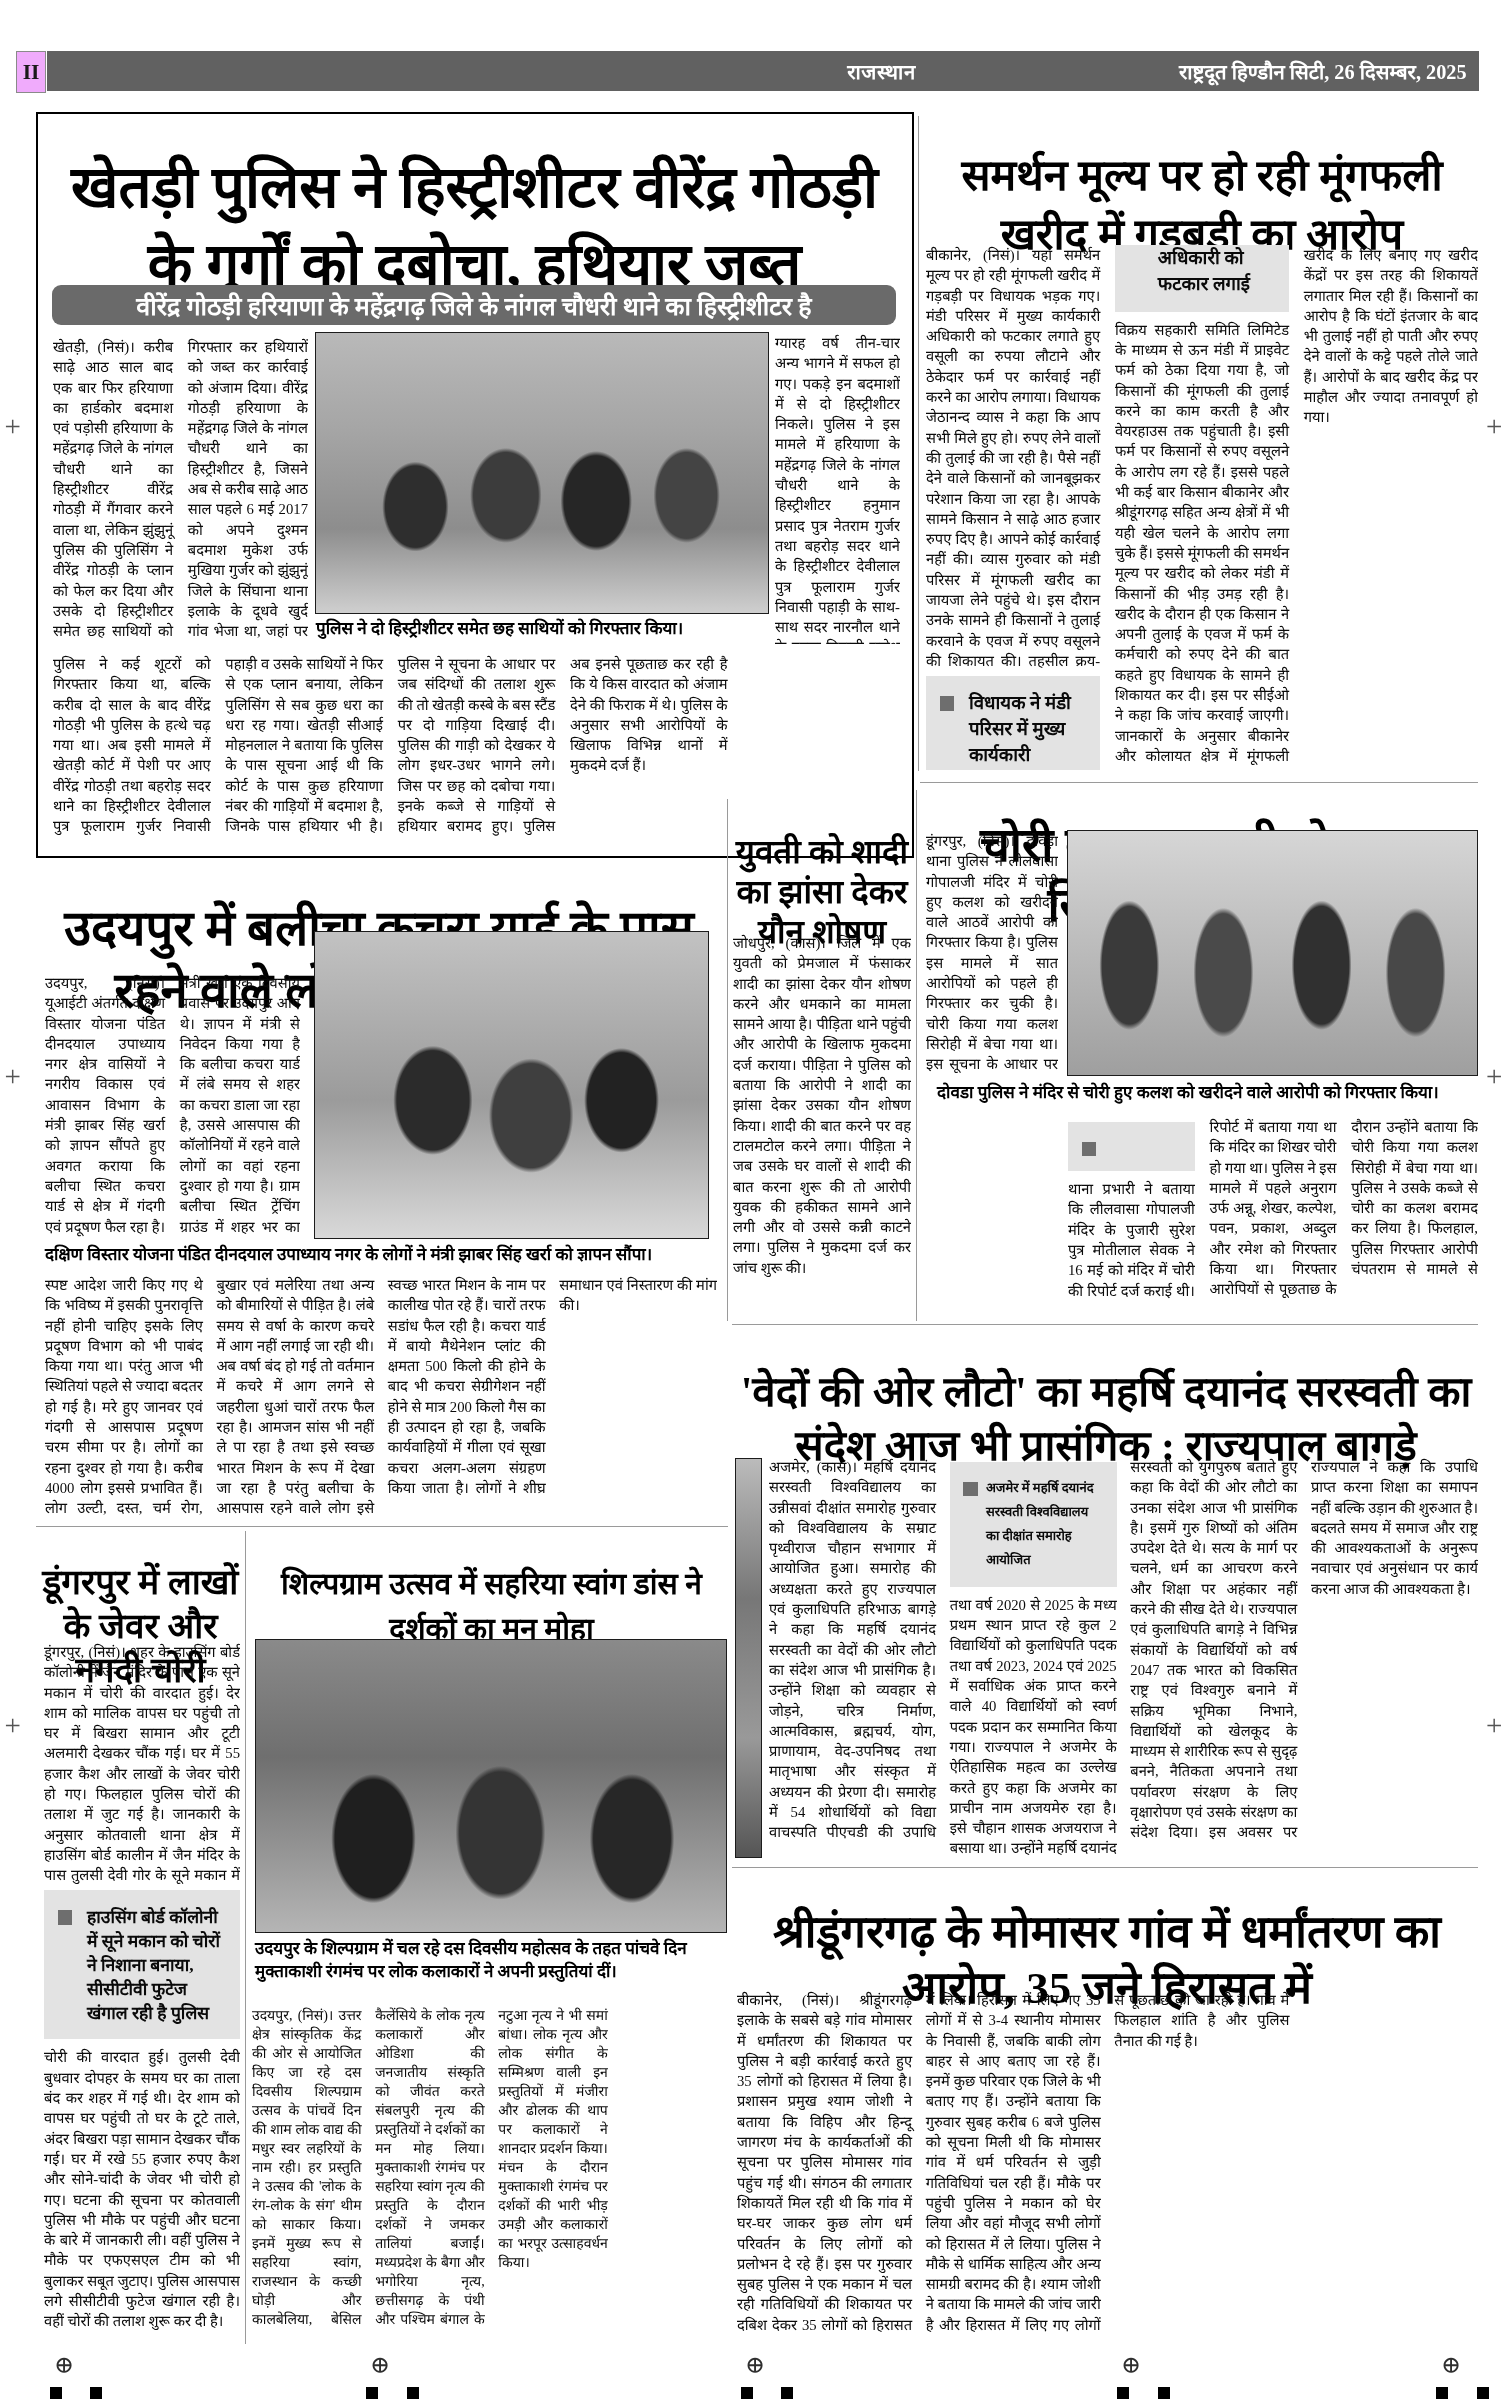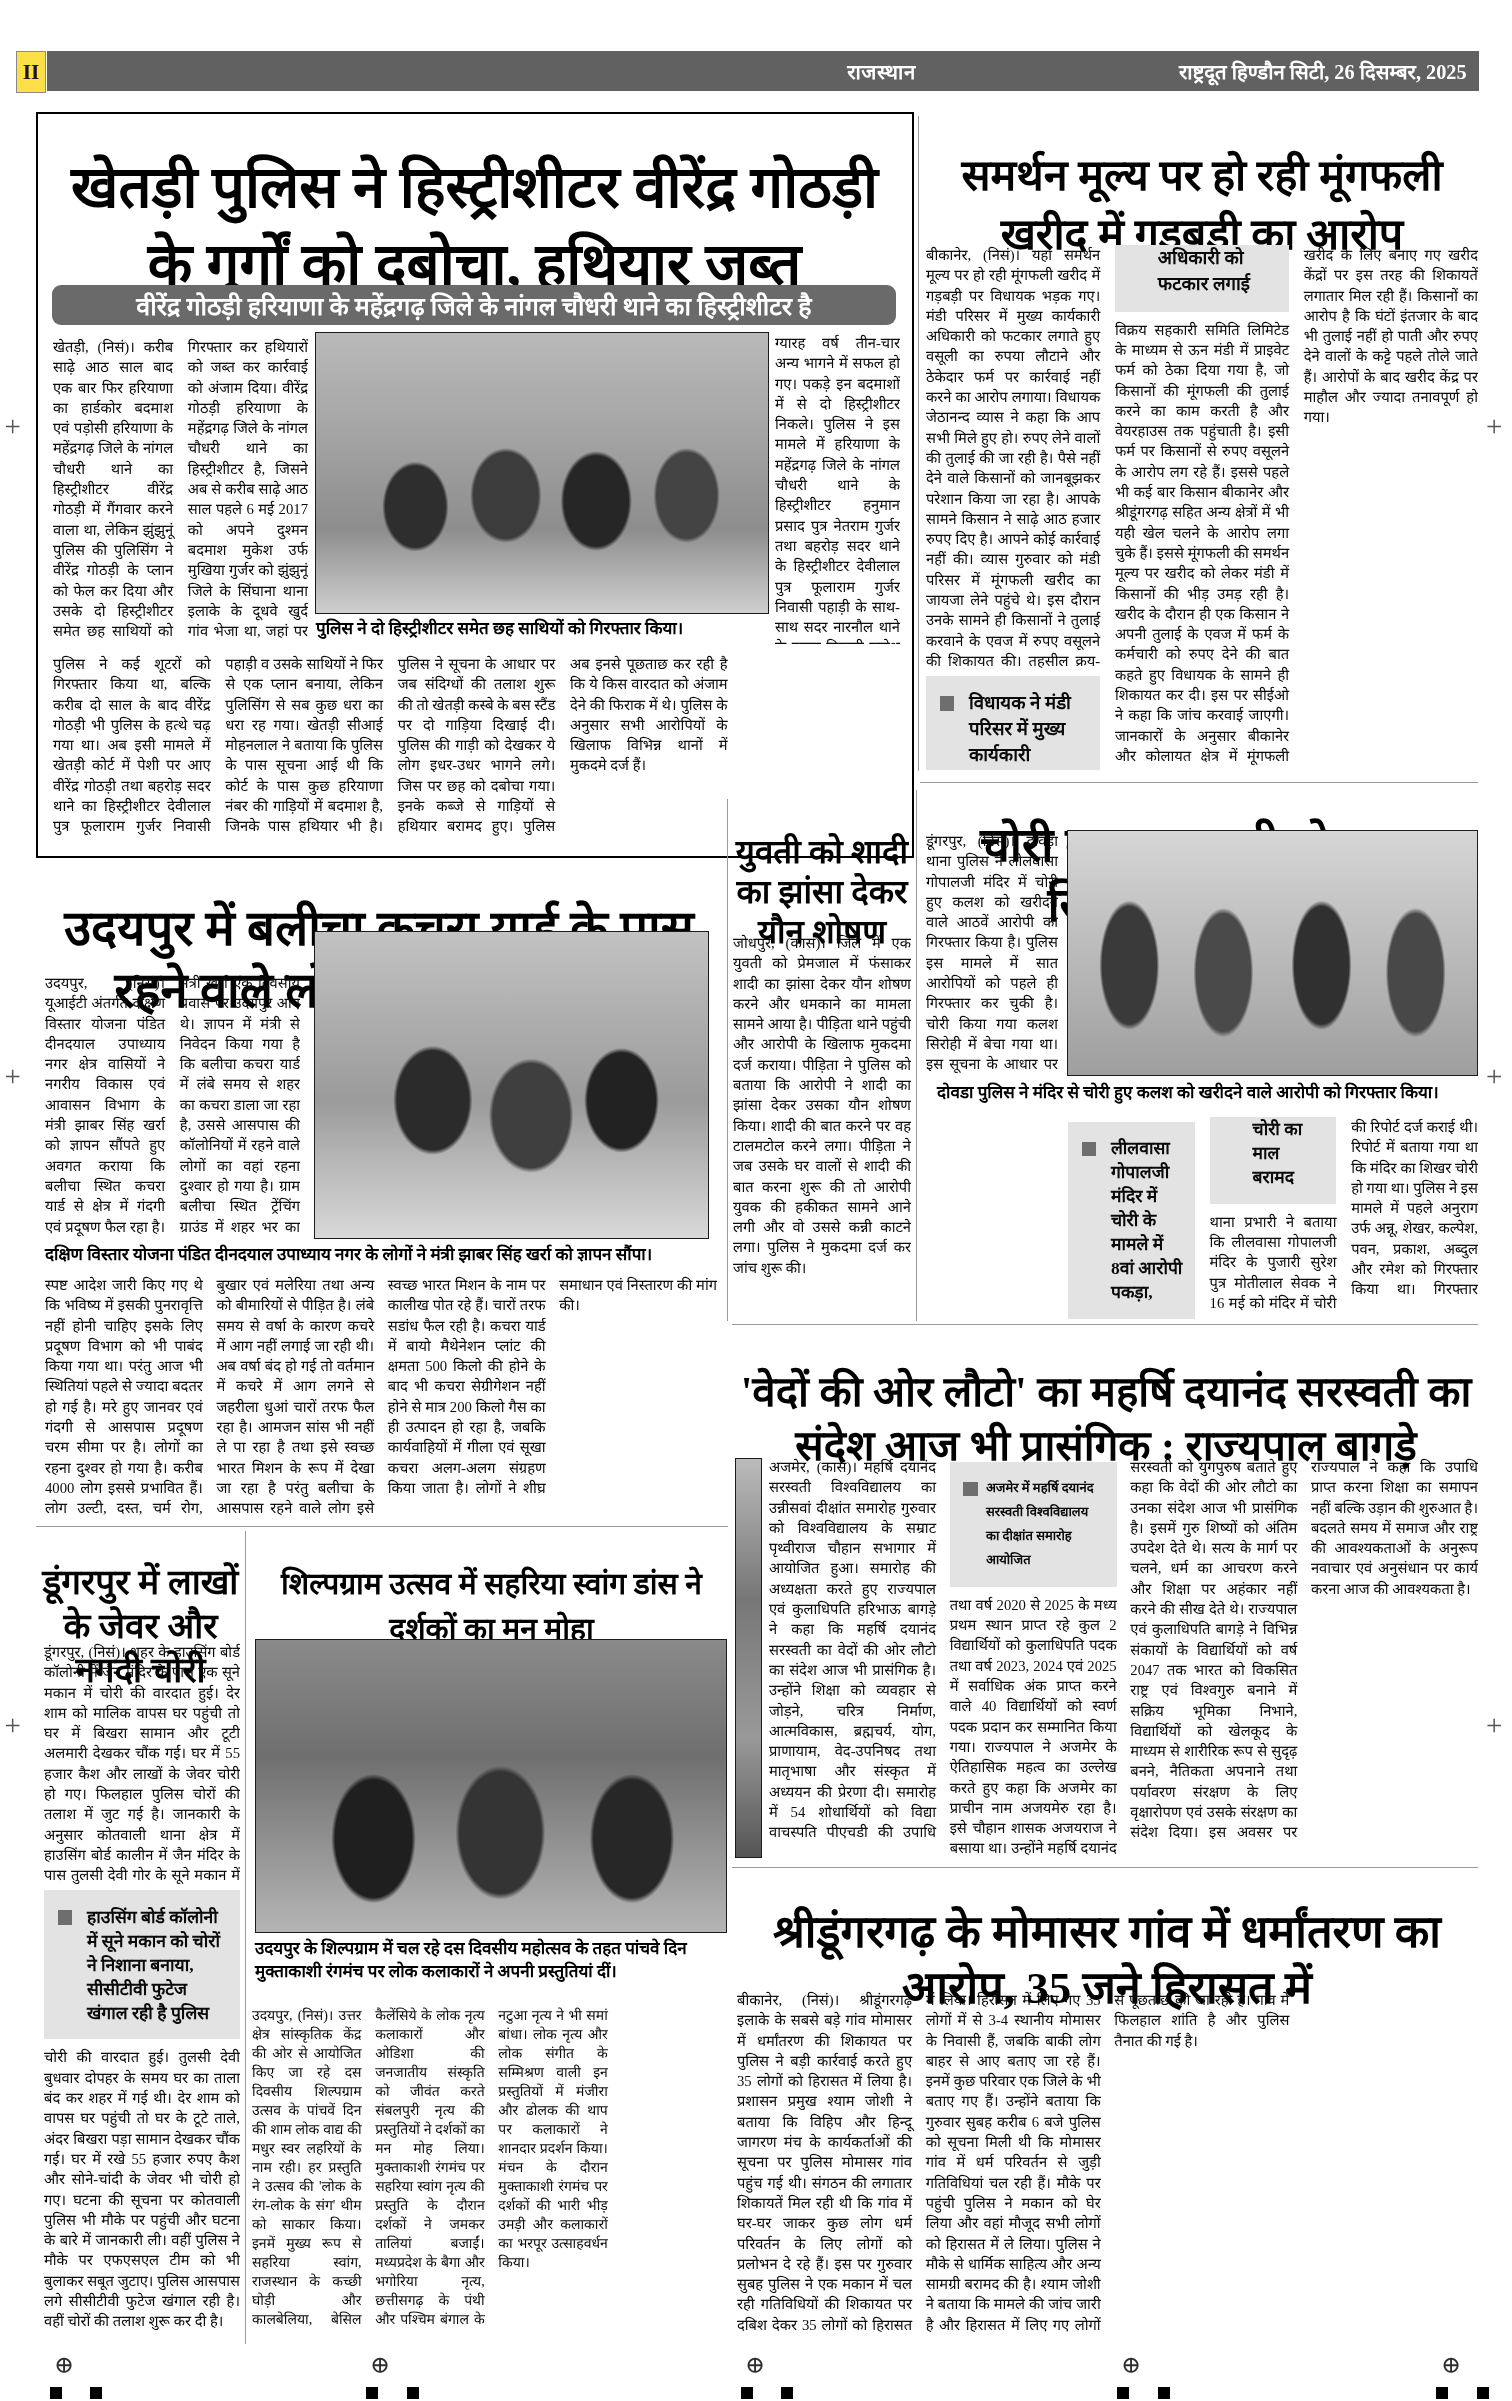--- a/index.html
+++ b/index.html
@@ -4,21 +4,21 @@
 <style>
   html,body{margin:0;padding:0;}
   body{
     width:1512px;height:2401px;position:relative;background:#ffffff;
     font-family:"Liberation Serif","DejaVu Serif",serif;color:#0a0a0a;
     overflow:hidden;
   }
   .abs{position:absolute;}
   
   .masthead{background:#616161;color:#fff;display:flex;align-items:center;}
-  .pageno{background:#fde047;color:#1a1a1a;border:1.1px solid #8a8a8a;
+  .pageno{background:#f0abfc;color:#1a1a1a;border:1.1px solid #8a8a8a;
     display:flex;align-items:center;justify-content:center;font-size:21.5px;font-weight:bold;}
   .mast-center{flex:1;text-align:center;font-size:20.3px;font-weight:bold;letter-spacing:0.6px;}
   .mast-right{position:absolute;right:12.4px;top:0;height:100%;display:flex;align-items:center;
     font-size:20.3px;font-weight:bold;}
   .mast-left-spacer{width:237px;}
   
   .hl{font-weight:bold;text-align:center;color:#000;margin-top:26px;}
   .hl-left{text-align:center;}
   
   .bt{font-size:14.7px;line-height:20.3px;text-align:justify;overflow:hidden;}
@@ -114,21 +114,20 @@
 <div class="abs hl" style="left:925px;top:789px;width:554px;height:113px;font-size:47px;line-height:60px;">चोरी का माल खरीदने वाला सिरोही से गिरफ्तार</div>
 
 <div class="abs photo ph-b" style="left:1067px;top:830px;width:411px;height:246px;"></div>
 <div class="abs caption" style="left:937px;top:1082px;width:541px;">दोवडा पुलिस ने मंदिर से चोरी हुए कलश को खरीदने वाले आरोपी को गिरफ्तार किया।</div>
 
 <div class="abs bt" style="left:926px;top:831px;width:132px;height:243px;">डूंगरपुर, (निसं)। दोवड़ा थाना पुलिस ने लीलवासा गोपालजी मंदिर में चोरी हुए कलश को खरीदने वाले आठवें आरोपी को गिरफ्तार किया है। पुलिस इस मामले में सात आरोपियों को पहले ही गिरफ्तार कर चुकी है। चोरी किया गया कलश सिरोही में बेचा गया था। इस सूचना के आधार पर पुलिस की एक टीम सिरोही पहुंची और चांदी का कलश खरीदने वाले आरोपी चंपतराम को शुक्रवार को गिरफ्तार कर लिया।</div>
 
 <div class="abs bt cols-3" style="left:1068px;top:1117px;width:410px;height:202px;">
   <div class="callout" style="font-size:17.5px;line-height:24px;">
     <span class="sq"></span>
-    <span>लीलवासा गोपालजी मंदिर में चोरी के मामले में 8वां आरोपी पकड़ा, चोरी का माल बरामद</span>
   </div>
   <span>थाना प्रभारी ने बताया कि लीलवासा गोपालजी मंदिर के पुजारी सुरेश पुत्र मोतीलाल सेवक ने 16 मई को मंदिर में चोरी की रिपोर्ट दर्ज कराई थी। रिपोर्ट में बताया गया था कि मंदिर का शिखर चोरी हो गया था। पुलिस ने इस मामले में पहले अनुराग उर्फ अन्नू, शेखर, कल्पेश, पवन, प्रकाश, अब्दुल और रमेश को गिरफ्तार किया था। गिरफ्तार आरोपियों से पूछताछ के दौरान उन्होंने बताया कि चोरी किया गया कलश सिरोही में बेचा गया था। पुलिस ने उसके कब्जे से चोरी का कलश बरामद कर लिया है। फिलहाल, पुलिस गिरफ्तार आरोपी चंपतराम से मामले से जुड़े अन्य पहलुओं पर पूछताछ कर रही है।</span>
 </div>
 
 <div class="abs hl" style="left:40px;top:872px;width:678px;height:97px;font-size:49px;line-height:62px;">उदयपुर में बलीचा कचरा यार्ड के पास रहने वाले लोग गंदगी से परेशान</div>
 
 <div class="abs photo ph-c" style="left:314px;top:931px;width:395px;height:308px;"></div>
 <div class="abs caption" style="left:45px;top:1244px;width:666px;">दक्षिण विस्तार योजना पंडित दीनदयाल उपाध्याय नगर के लोगों ने मंत्री झाबर सिंह खर्रा को ज्ञापन सौंपा।</div>
 
 <div class="abs bt cols-2" style="left:45px;top:973px;width:255px;height:265px;">उदयपुर, (निसं)। यूआईटी अंतर्गत दक्षिण विस्तार योजना पंडित दीनदयाल उपाध्याय नगर क्षेत्र वासियों ने नगरीय विकास एवं आवासन विभाग के मंत्री झाबर सिंह खर्रा को ज्ञापन सौंपते हुए अवगत कराया कि बलीचा स्थित कचरा यार्ड से क्षेत्र में गंदगी एवं प्रदूषण फैल रहा है। मंत्री खर्रा एक दिवसीय प्रवास पर उदयपुर आए थे। ज्ञापन में मंत्री से निवेदन किया गया है कि बलीचा कचरा यार्ड में लंबे समय से शहर का कचरा डाला जा रहा है, उससे आसपास की कॉलोनियों में रहने वाले लोगों का वहां रहना दुश्वार हो गया है। ग्राम बलीचा स्थित ट्रेंचिंग ग्राउंड में शहर भर का कचरा बिना निस्तारण के डाला जा रहा है।</div>

